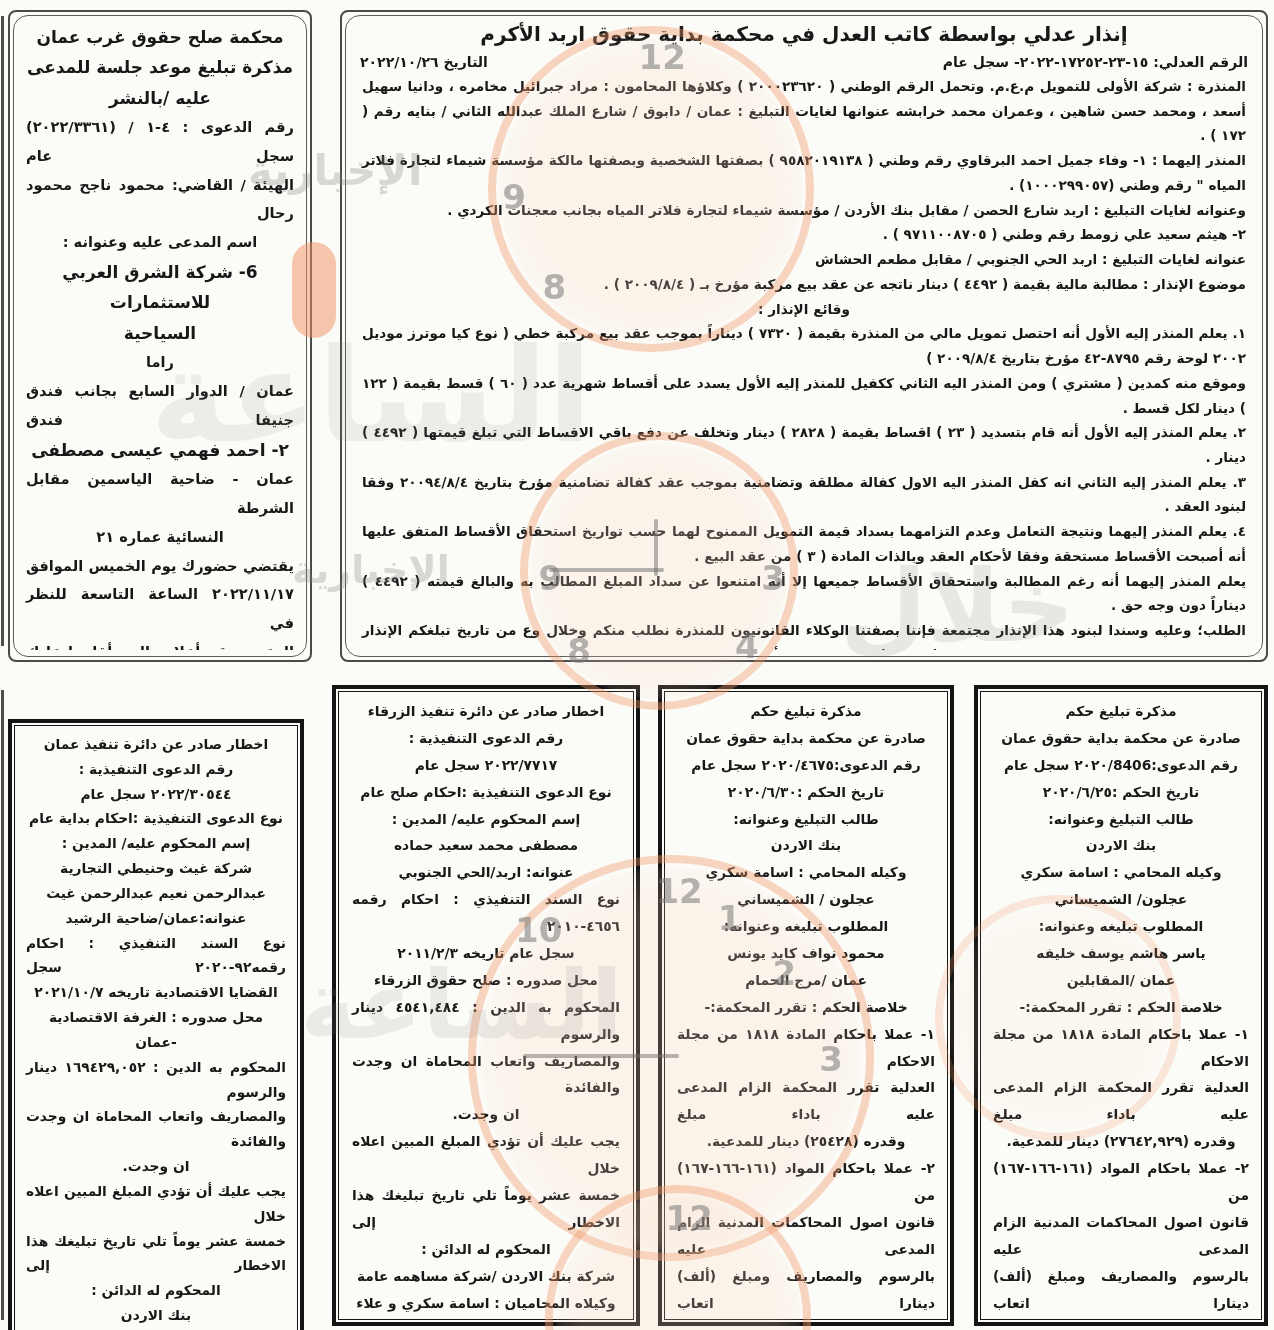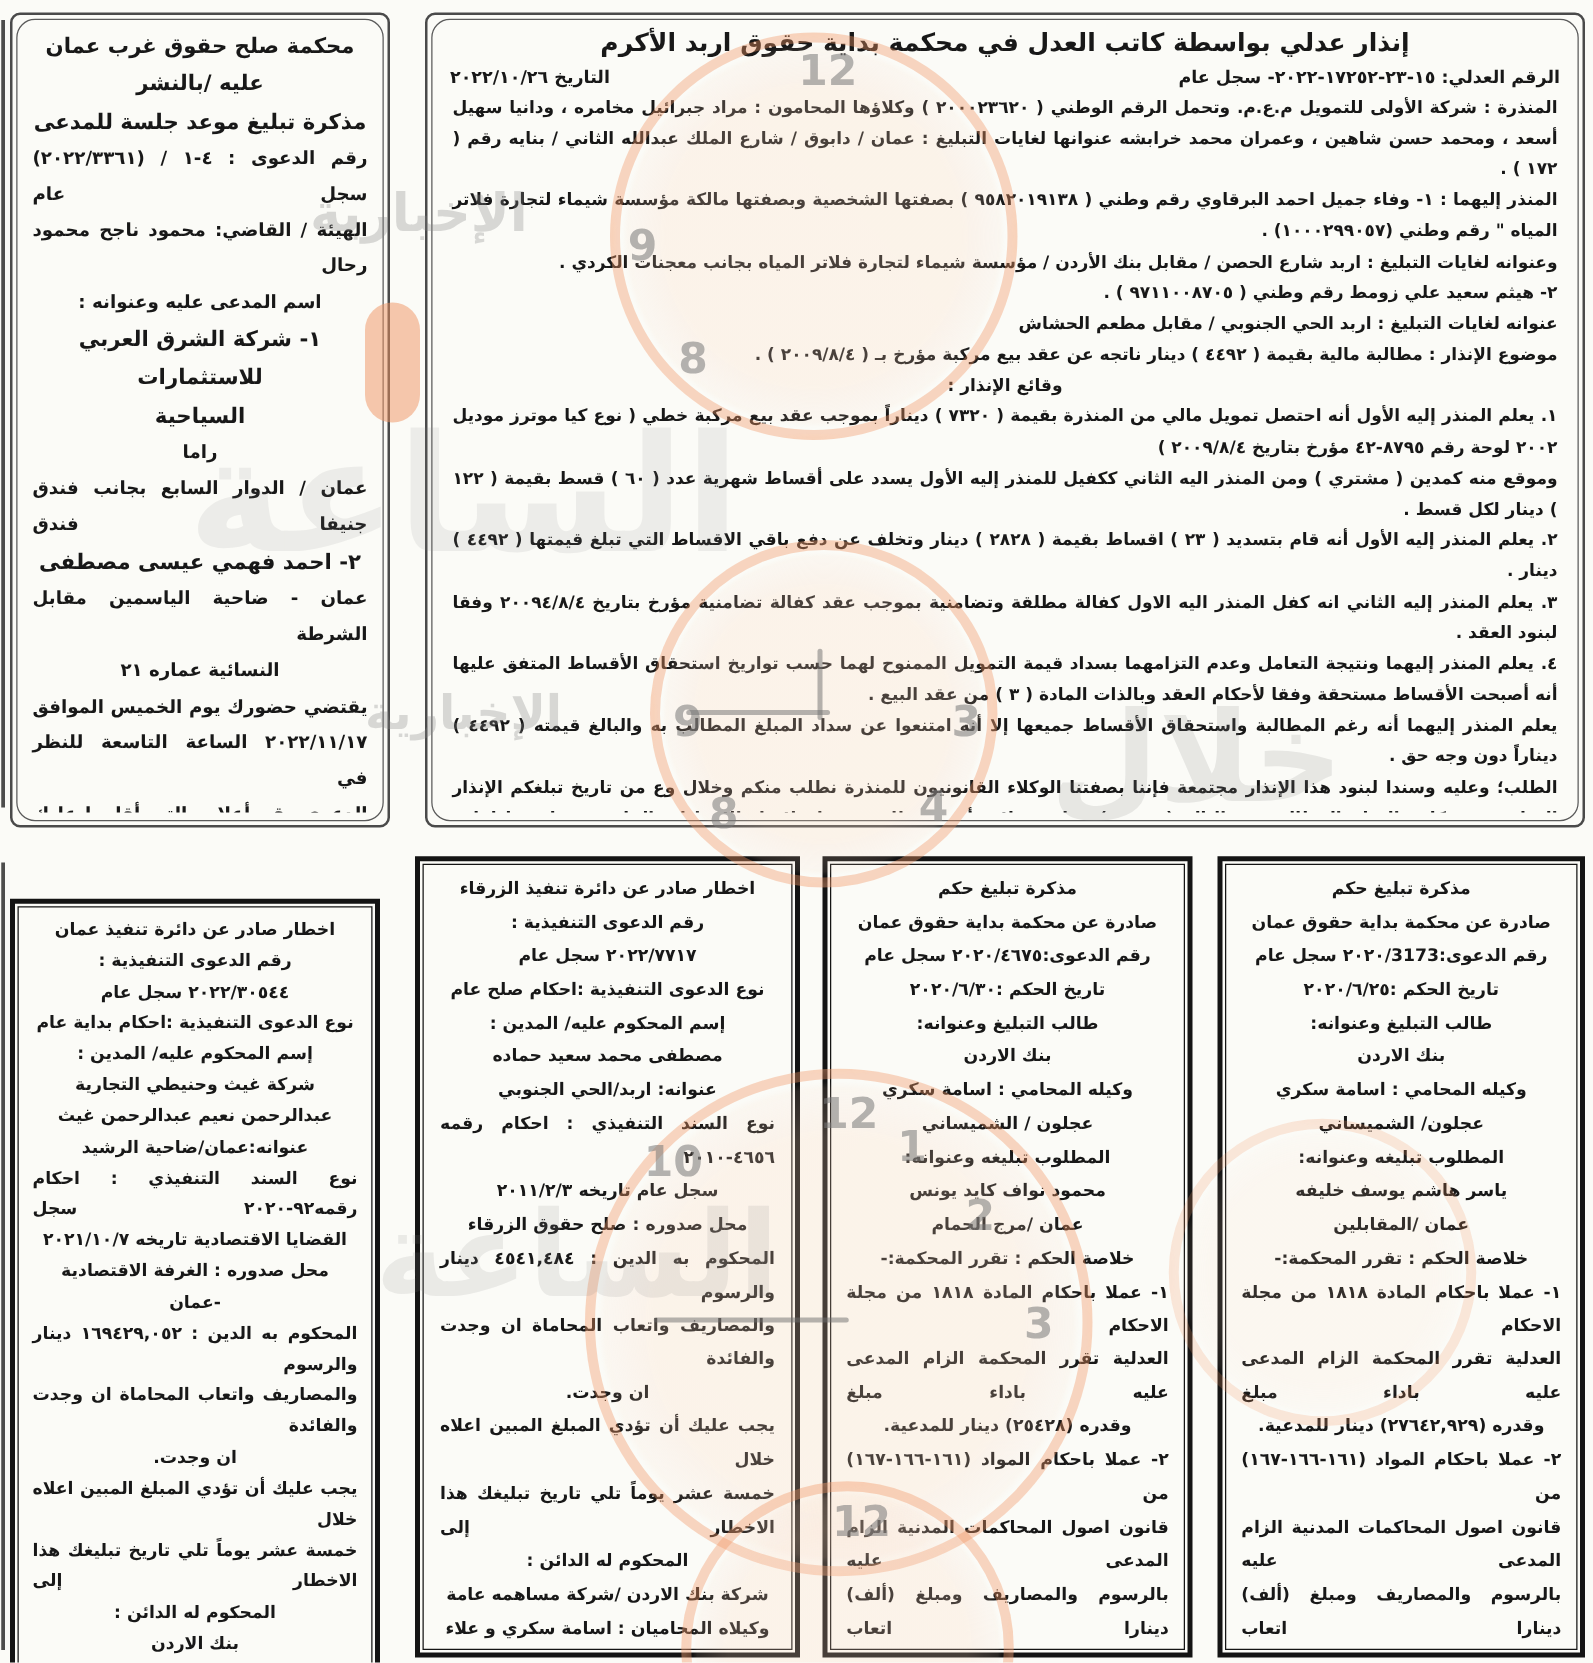--- a/index.html
+++ b/index.html
@@ -46,26 +46,26 @@
 </head>
 <body>
 
 <div class="edge-line" style="left:1px;top:16px;height:630px;"></div>
 <div class="edge-line" style="left:1px;top:690px;height:630px;"></div>
 
 <div class="box round tl" style="left:8px;top:10px;width:304px;height:652px;">
   <div class="pad">
 
   <div class="ln s-cb">محكمة صلح حقوق غرب عمان</div>
+      <div class="ln s-cb">مذكرة تبليغ موعد جلسة للمدعى</div>
       <div class="ln s-cb">عليه /بالنشر</div>
-      <div class="ln s-cb">مذكرة تبليغ موعد جلسة للمدعى</div>
       <div class="ln s-j">رقم الدعوى : ٤-١ / (٢٠٢٢/٣٣٦١) سجل عام</div>
       <div class="ln s-j">الهيئة / القاضي: محمود ناجح محمود رحال</div>
       <div class="ln s-r">اسم المدعى عليه وعنوانه :</div>
-      <div class="ln s-cb">١- شركة الشرق العربي للاستثمارات</div>
+      <div class="ln s-cb">6- شركة الشرق العربي للاستثمارات</div>
       <div class="ln s-cb">السياحية</div>
       <div class="ln s-r">راما</div>
       <div class="ln s-j">عمان / الدوار السابع بجانب فندق جنيفا فندق</div>
       <div class="ln s-cb">٢- احمد فهمي عيسى مصطفى</div>
       <div class="ln s-j">عمان - ضاحية الياسمين مقابل الشرطة</div>
       <div class="ln s-r">النسائية عماره ٢١</div>
       <div class="ln s-j">يقتضي حضورك يوم الخميس الموافق</div>
       <div class="ln s-j">٢٠٢٢/١١/١٧ الساعة التاسعة للنظر في</div>
       <div class="ln s-j">الدعوى رقم أعلاه والتي أقامها عليك المدعي:</div>
     </div>
@@ -170,21 +170,21 @@
         <div class="ln s-j">قانون اصول المحاكمات المدنية الزام المدعى عليه</div>
         <div class="ln s-j">بالرسوم والمصاريف ومبلغ (ألف) دينارا اتعاب</div>
       </div>
   </div>
 
   <div class="box heavy col b4" style="left:974px;top:685px;width:294px;height:641px;">
     <div class="pad" style="inset:9px 13px;">
 
     <div class="ln s-cb">مذكرة تبليغ حكم</div>
         <div class="ln s-cb">صادرة عن محكمة بداية حقوق عمان</div>
-        <div class="ln s-cb">رقم الدعوى:٢٠٢٠/3173 سجل عام</div>
+        <div class="ln s-cb">رقم الدعوى:٢٠٢٠/8406 سجل عام</div>
         <div class="ln s-cb">تاريخ الحكم :٢٠٢٠/٦/٢٥</div>
         <div class="ln s-r">طالب التبليغ وعنوانه:</div>
         <div class="ln s-cb">بنك الاردن</div>
         <div class="ln s-cb">وكيله المحامي : اسامة سكري</div>
         <div class="ln s-r">عجلون/ الشميساني</div>
         <div class="ln s-r">المطلوب تبليغه وعنوانه:</div>
         <div class="ln s-cb">ياسر هاشم يوسف خليفه</div>
         <div class="ln s-r">عمان /المقابلين</div>
         <div class="ln s-r">خلاصة الحكم : تقرر المحكمة:-</div>
         <div class="ln s-j">١- عملا باحكام المادة ١٨١٨ من مجلة الاحكام</div>

